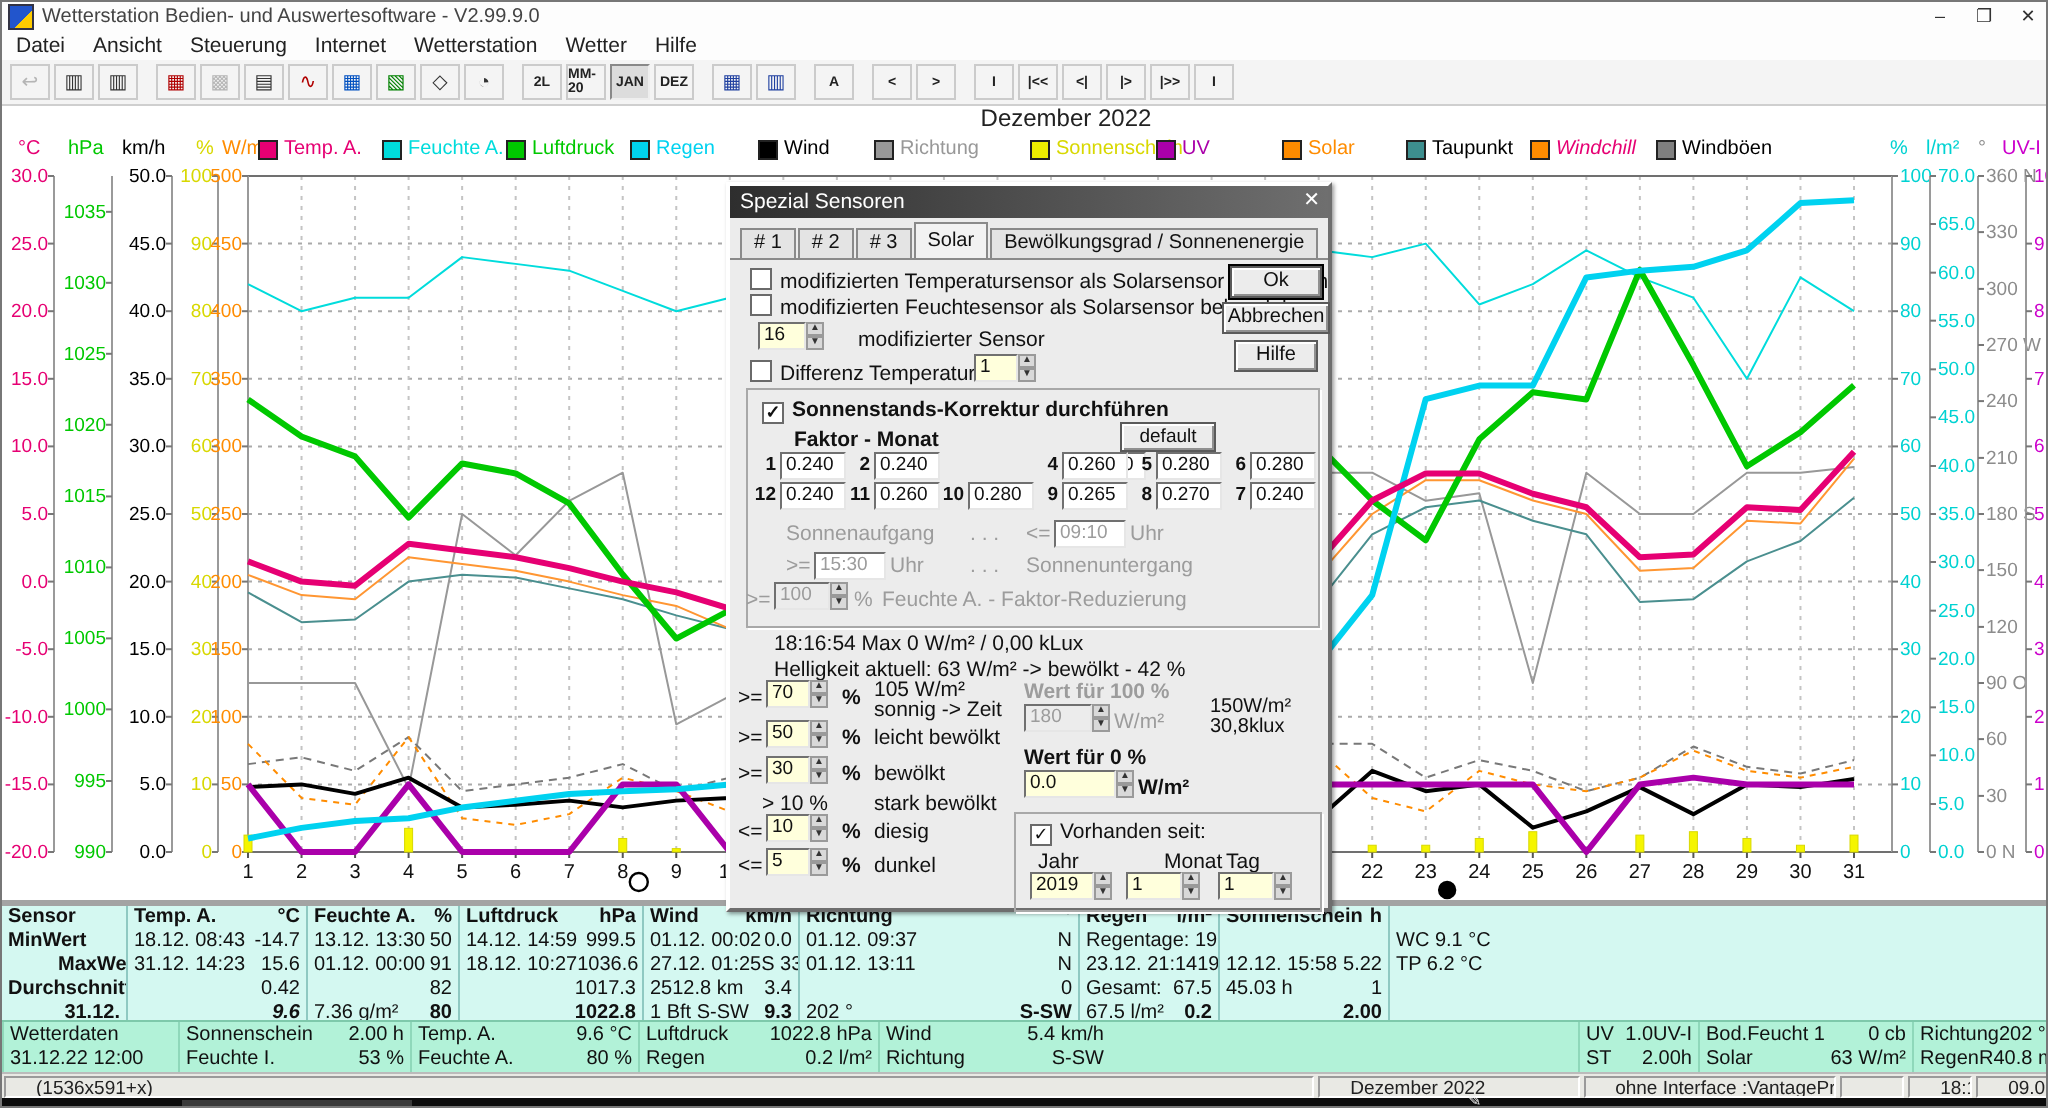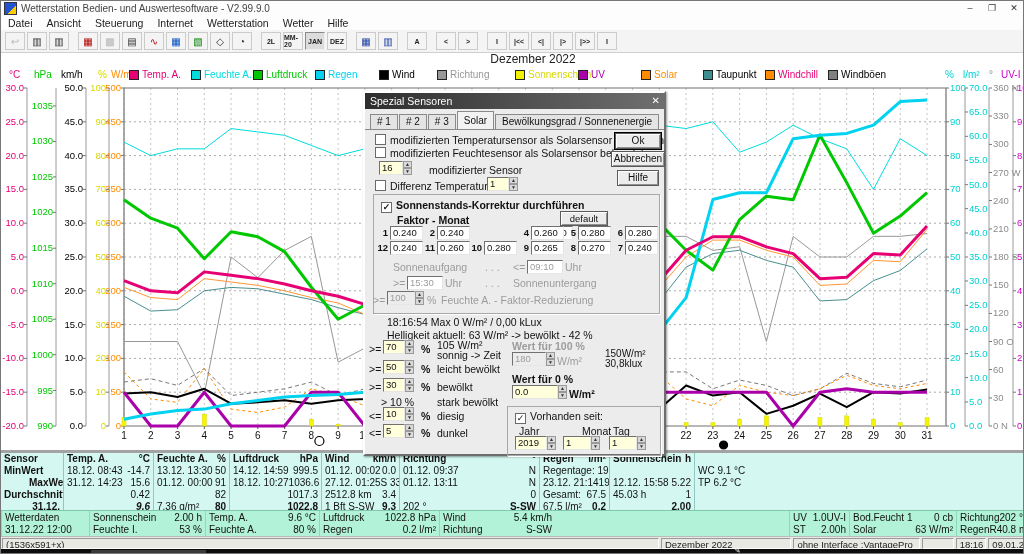--- a/index.html
+++ b/index.html
@@ -30,21 +30,21 @@
   .trow{display:flex;height:12px;line-height:12px;}
   .tcell{display:flex;justify-content:space-between;padding:0 3px;box-sizing:border-box;border-left:1px solid #8fc9c2;white-space:nowrap;overflow:hidden;}
   .tcell:first-child{border-left:none;}
   .b{font-weight:bold;}
   
   #strip{position:absolute;left:0;top:509px;width:1024px;height:26px;background:#b2f2d8;z-index:3;border-top:1px solid #7ec9ab;font-size:10px;color:#111;}
   .sblock{position:absolute;top:0;height:26px;border-left:1px solid #8fd8ba;padding:1px 3px;box-sizing:border-box;}
   .sline{display:flex;justify-content:space-between;height:12px;line-height:12px;white-space:nowrap;}
   
   #statusrow{position:absolute;left:0;top:535px;width:1024px;height:13px;background:#e9e9e4;z-index:3;display:flex;font-size:9.5px;color:#222;border-top:1px solid #bbb;}
-  .scell{height:11px;line-height:11px;margin:1px 1px 0 1px;padding:0 3px;border:1px solid;border-color:#9a9a9a #fff #fff #9a9a9a;box-sizing:border-box;white-space:nowrap;overflow:hidden;}
+  .scell{height:11px;line-height:11px;margin:1px 1px 0 1px;padding:0 15px;border:1px solid;border-color:#9a9a9a #fff #fff #9a9a9a;box-sizing:border-box;white-space:nowrap;overflow:hidden;}
   
   #taskbar{position:absolute;left:0;top:548px;width:1024px;height:6px;background:#0c0c0c;z-index:7;}
   #tbseg{position:absolute;left:90px;top:1px;width:115px;height:5px;background:#3a3a3a;}
   #tbpen{position:absolute;left:733px;top:-3px;color:#eee;font-size:8px;}
   
   #dialog{position:absolute;left:362px;top:90px;width:303px;height:365px;background:#ececec;z-index:10;border:2px solid;border-color:#fff #6e6e6e #6e6e6e #fff;box-shadow:1px 1px 2px rgba(0,0,0,.4);box-sizing:border-box;font-size:10.5px;color:#111;}
   .dtitle{position:absolute;left:0;top:0;width:100%;height:16px;background:linear-gradient(to right,#2e2e2e,#6f6f6f);color:#fff;font-size:10.5px;line-height:16px;padding-left:5px;box-sizing:border-box;}
   .dclose{position:absolute;right:4px;top:0;color:#fff;font-size:10px;}
   .dtabs{position:absolute;left:5px;top:20px;height:16px;display:flex;align-items:flex-end;}
   .dtab{border:1px solid #8a8a8a;border-bottom:none;background:#e4e4e4;padding:1px 6px;font-size:10px;margin-right:1px;height:12px;line-height:12px;}
@@ -515,21 +515,21 @@
         <span class="llab" style="color: rgb(170, 0, 170);">UV</span>
       </span>
       <span class="litem" style="left: 640px;">
         <span class="lsq" style="background: rgb(255, 140, 0);"></span>
         <span class="llab" style="color: rgb(255, 140, 0);">Solar</span>
       </span>
       <span class="litem" style="left: 702px;">
         <span class="lsq" style="background: rgb(61, 143, 143);"></span>
         <span class="llab" style="color: rgb(0, 0, 0);">Taupunkt</span>
       </span>
-      <span class="litem" style="left: 764px;">
+      <span class="litem" style="left: 764px; font-style: italic;">
         <span class="lsq" style="background: rgb(255, 140, 0);"></span>
         <span class="llab" style="color: rgb(230, 0, 115);">Windchill</span>
       </span>
       <span class="litem" style="left: 827px;">
         <span class="lsq" style="background: rgb(128, 128, 128);"></span>
         <span class="llab" style="color: rgb(0, 0, 0);">Windböen</span>
       </span>
     </div>
 
   <div id="wxtable">

